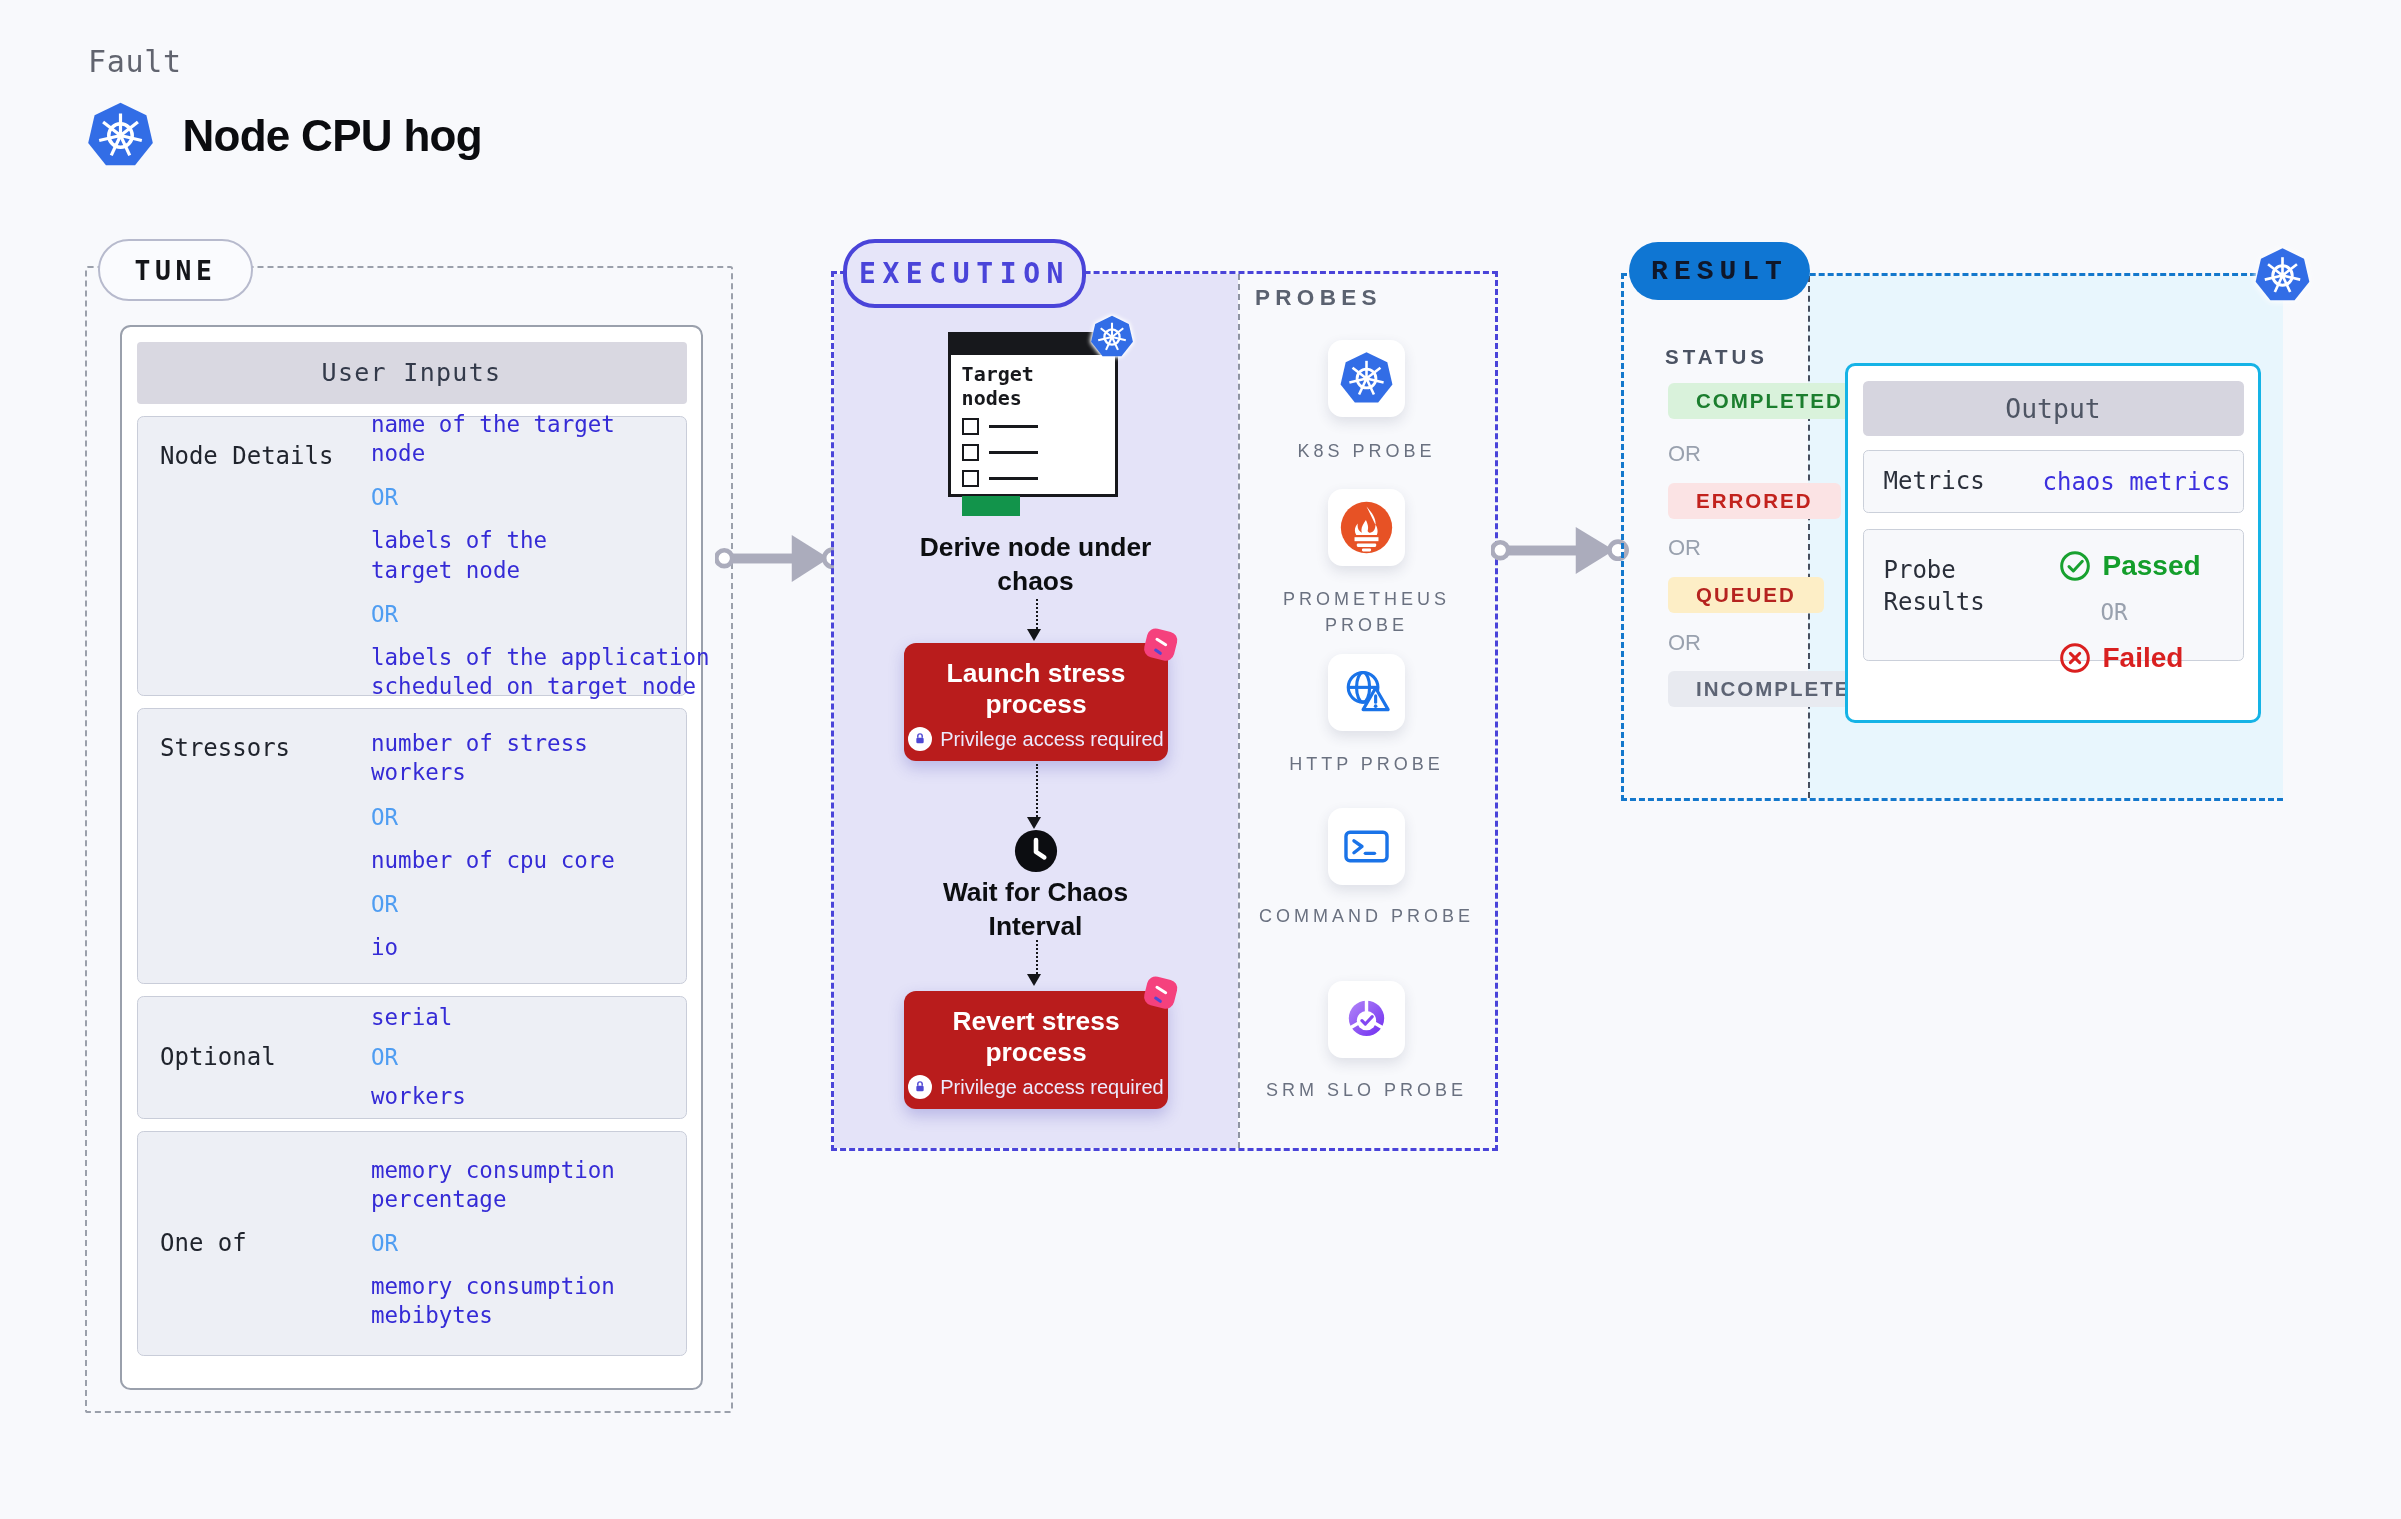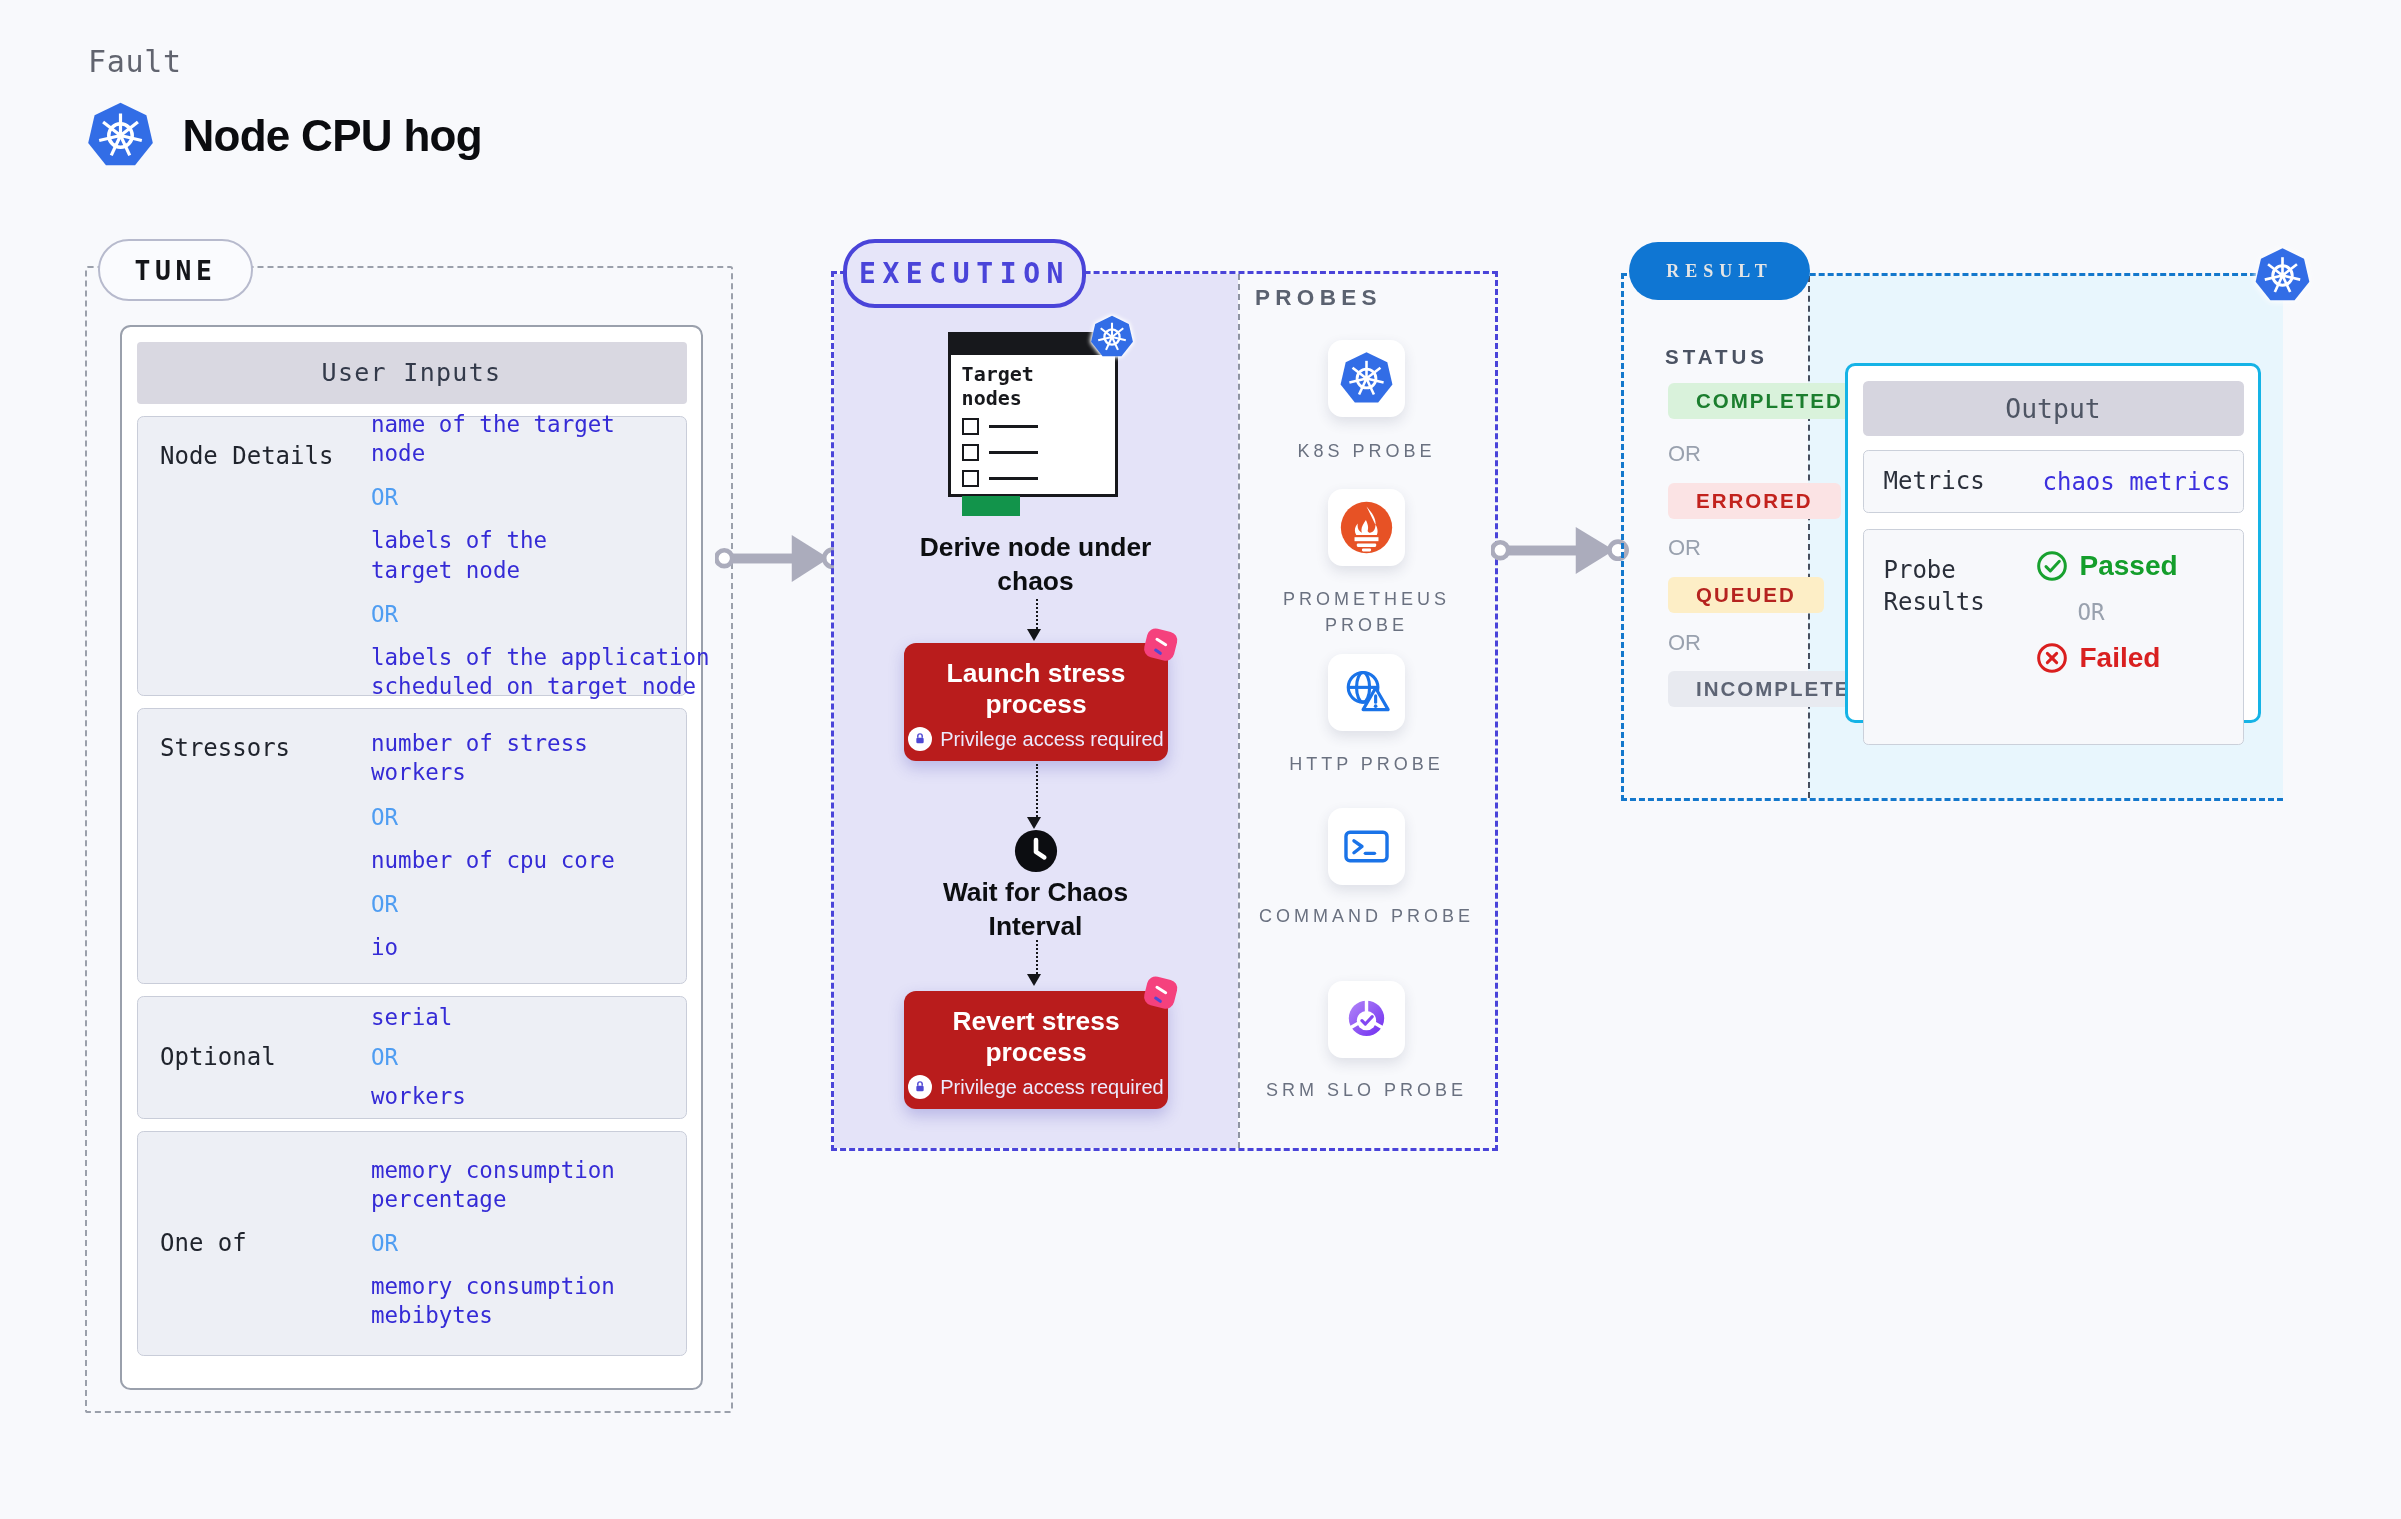--- a/index.html
+++ b/index.html
@@ -15,21 +15,21 @@
   .title-k8s{width:71px;height:71px;}
   .page-title{font-size:44px;font-weight:bold;color:#0b0c0f;letter-spacing:-0.7px;}
 
   
   .pill{display:flex;align-items:center;justify-content:center;border-radius:32px;font-weight:bold;}
   .pill-tune{left:98px;top:239px;width:151px;height:58px;background:#fafbfe;border:2.6px solid #b7bacd;
              font-size:26.4px;color:#141519;letter-spacing:4.6px;}
   .pill-exec{left:843px;top:239px;width:235px;height:61px;background:#e6e5f9;border:4px solid #4a44d9;
              font-size:28px;color:#4a44d9;letter-spacing:6.6px;}
   .pill-result{left:1629px;top:242px;width:181px;height:58px;background:#0f76d3;border:none;
-             font-size:18px;color:#e5e5e5;letter-spacing:6px;font-family:Liberation Serif, serif;}
+             font-size:28px;color:#0f172a;letter-spacing:6px;font-family:Liberation Mono, monospace;}
 
   
   .tune-box{left:85px;top:266px;width:644px;height:1143px;border:2.6px dashed #9ba0ab;border-radius:2.6px;}
   .tune-card{left:120px;top:325px;width:583px;height:1065px;background:#ffffff;border:2px solid #9aa0ac;
              border-radius:10.6px;padding:14.5px;box-sizing:border-box;}
   .ui-header{height:62px;background:#d9d8e1;border-radius:4px;display:flex;align-items:center;
              justify-content:center;font-size:25px;color:#333a4a;letter-spacing:1.3px;}
   .tune-row{background:#edeff5;border:1.3px solid #c9cdd9;border-radius:6.6px;display:flex;margin-top:12px;
             box-sizing:border-box;}
   .row-label{width:211px;padding-left:22.5px;font-size:24px;color:#20242d;flex-shrink:0;}
@@ -111,21 +111,21 @@
   .or1{top:165px;} .or2{top:259px;} .or3{top:354px;}
 
   .output-card{left:221px;top:87px;width:416px;height:360px;background:#ffffff;border:3.3px solid #15b3e6;
                border-radius:10px;padding:14.5px;box-sizing:border-box;}
   .output-header{height:55px;background:#d6d5df;border-radius:5.3px;display:flex;align-items:center;
                  justify-content:center;font-size:26.4px;color:#4e5564;}
   .orow{border:1.3px solid #cbd0da;border-radius:5.3px;background:#f7f8fb;display:flex;box-sizing:border-box;}
   .metrics-row{margin-top:14.5px;height:63px;align-items:center;}
   .orow-label{width:159px;padding-left:20px;font-size:24px;color:#2a2f3a;flex-shrink:0;line-height:1.35;}
   .metrics-value{font-size:24px;color:#3c30de;}
-  .probe-res-row{margin-top:16px;height:216px;}
+  .probe-res-row{margin-top:16px;height:132px;gap:23px;}
   .probe-res-row .orow-label{padding-top:24px;width:152px;}
   .pr-col{padding-top:20px;}
   .pr-line{display:flex;align-items:center;gap:12px;}
   .pr-passed{font-family:"Liberation Sans",sans-serif;font-weight:bold;font-size:28px;color:#149e2b;}
   .pr-failed{font-family:"Liberation Sans",sans-serif;font-weight:bold;font-size:28px;color:#d92020;}
   .pr-or{font-size:22.5px;color:#99a1ae;margin:17px 0 17px 42px;}
   .pr-icon{width:32px;height:32px;}
 </style>
 </head>
 <body>

